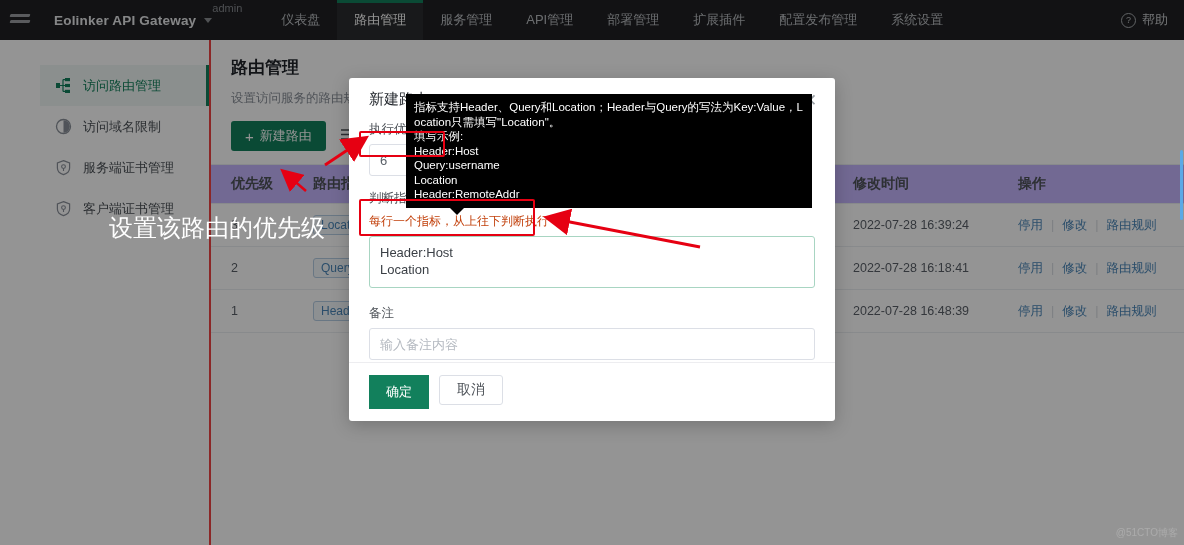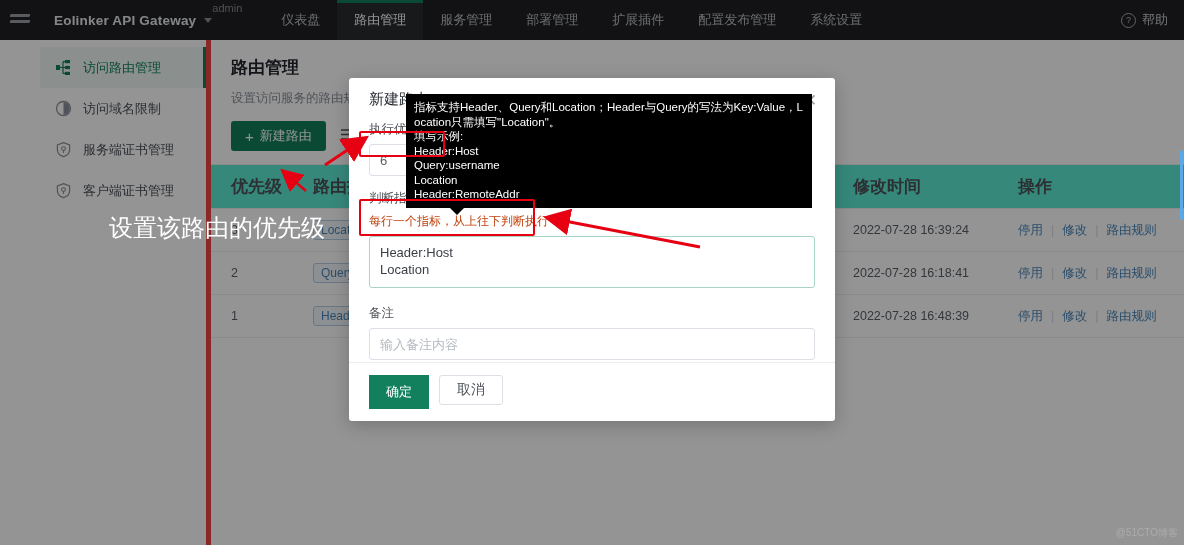--- a/index.html
+++ b/index.html
@@ -60,22 +60,22 @@
     display:flex;align-items:center;justify-content:center;font-size:9px;color:#b6b9bd;
   }
 
   
   .sidebar {
     position:absolute; top:40px; left:0; width:40px; height:505px;
     background:#ffffff; z-index:20;
   }
   .subnav {
     position:absolute; top:40px; left:40px; width:171px; height:505px;
-    background:#ffffff; border-right:5px solid #ef4444; z-index:20;
-    padding-top:7px;
+    background:#ffffff; border-right:2px solid #ef4444; z-index:20;
+    padding-top:25px;
   }
   .subnav-item {
     height:41px; display:flex; align-items:center; gap:11px;
     padding-left:15px; color:#4b5056; font-size:13px; cursor:pointer; position:relative;
   }
   .subnav-item.active { background:#f0f7f4; color:#12805c; }
   .subnav-item.active::after {
     content:""; position:absolute; right:0; top:0; bottom:0; width:3px; background:#12805c;
   }
   .ic { width:17px; height:17px; flex:0 0 17px; position:relative; }
@@ -96,21 +96,21 @@
     height:30px; padding:0 14px; font-size:13px; cursor:pointer;
     display:flex; align-items:center; gap:6px;
     font-family:"Liberation Sans",sans-serif;
   }
   .btn-plus { font-size:15px; line-height:1; }
   .filter-btn { display:flex; align-items:center; gap:6px; color:#4b5056; font-size:13px; cursor:pointer; }
 
   
   .tbl { width:100%; margin-top:13px; border-collapse:collapse; table-layout:fixed; }
   .tbl th {
-    background:#5eead4; text-align:left; font-size:17px; font-weight:bold;
+    background:#c4b5fd; text-align:left; font-size:14px; font-weight:bold;
     color:#4e5359; padding:10px 12px; border-bottom:1px solid #ebeef2;
     border-top:1px solid #ebeef2;
   }
   .tbl td {
     padding:11px 12px; font-size:12.5px; color:#5a6068;
     border-bottom:1px solid #ebeef2; white-space:nowrap; overflow:hidden;
   }
   .tbl th:first-child, .tbl td:first-child { padding-left:20px; }
   .tag {
     display:inline-block; border:1px solid #b6cde3; color:#4a86b8;
@@ -221,20 +221,21 @@
     <div class="brand-row">
       <span class="brand-title">Eolinker API Gateway</span>
       <span class="caret-down"></span>
     </div>
     <span class="brand-sub">admin</span>
   </div>
   <div class="nav">
     <div class="nav-item">仪表盘</div>
     <div class="nav-item active">路由管理</div>
     <div class="nav-item">服务管理</div>
+    <div class="nav-item">API管理</div>
     <div class="nav-item">部署管理</div>
     <div class="nav-item">扩展插件</div>
     <div class="nav-item">配置发布管理</div>
     <div class="nav-item">系统设置</div>
   </div>
   <div class="help">
     <span class="help-circle">?</span>
     <span>帮助</span>
   </div>
 </div>

